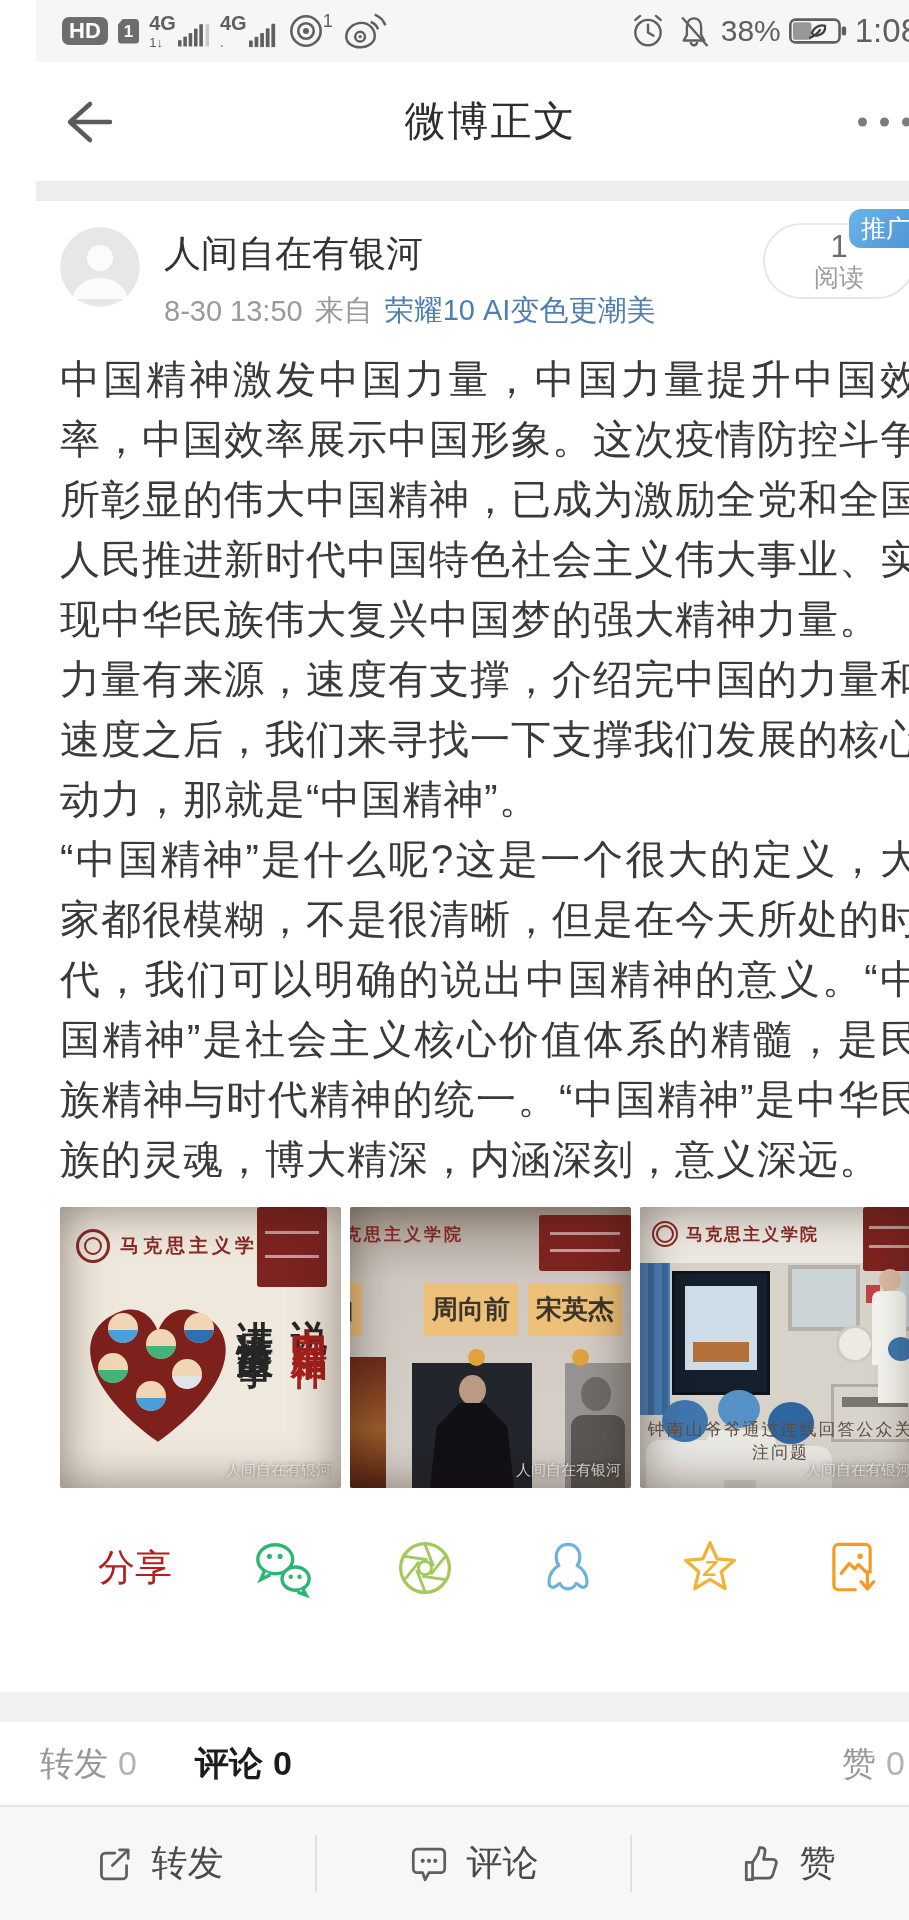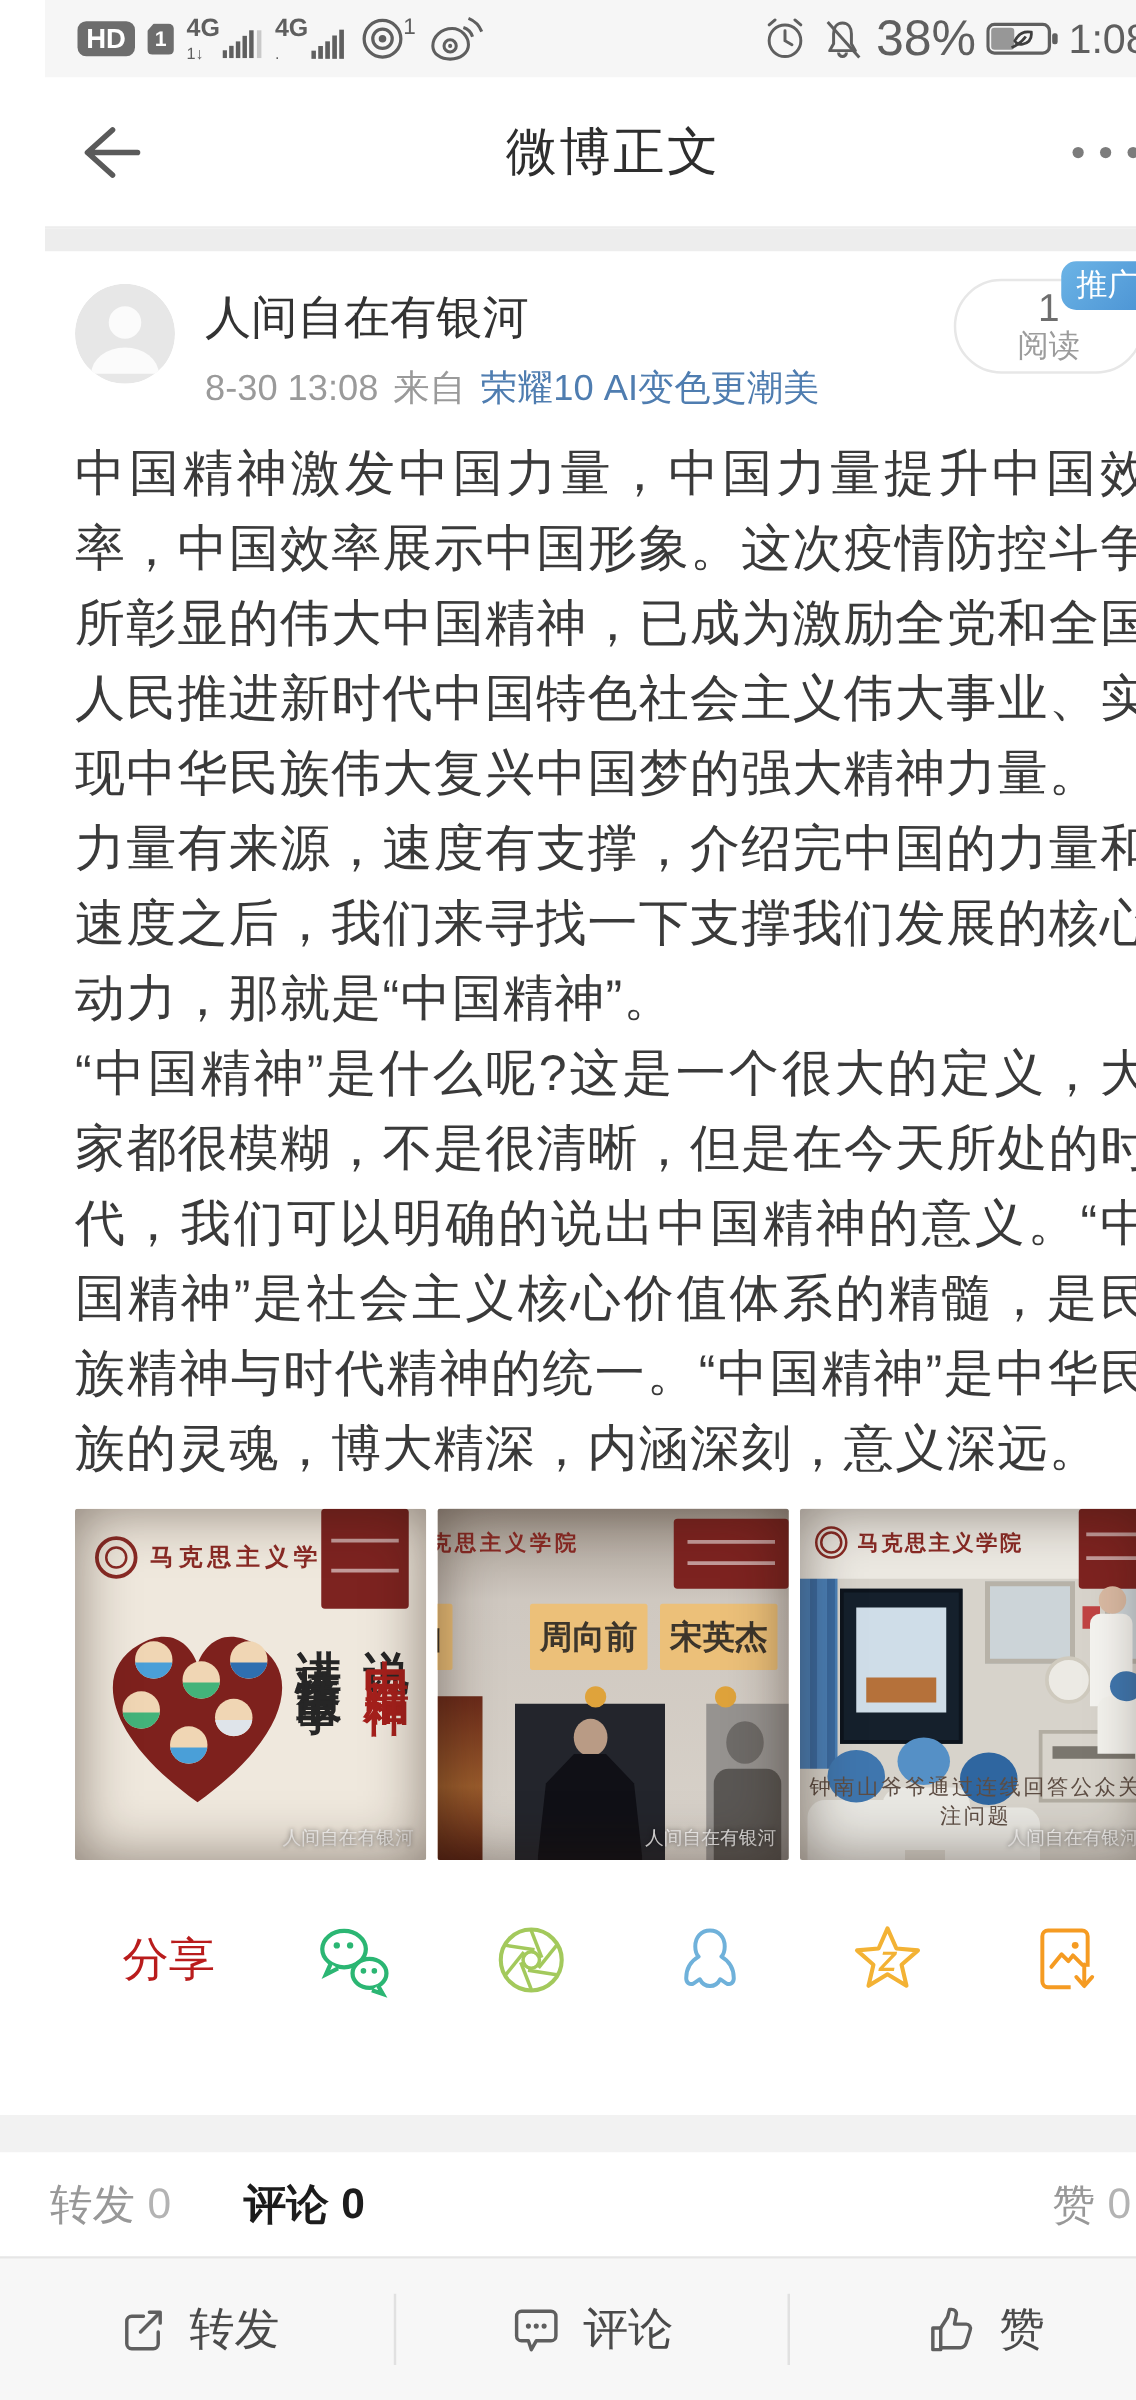--- a/index.html
+++ b/index.html
@@ -15,21 +15,21 @@
   .sb-left,.sb-right{display:flex;align-items:center;gap:10px;}
   .sb-right{margin-left:auto;gap:8px;}
   .hd-badge{background:#6d6d6d;color:#fff;font-size:22px;font-weight:bold;border-radius:7px;padding:3px 7px;line-height:1;}
   .sim-badge{background:#6d6d6d;color:#fff;font-size:17px;font-weight:bold;border-radius:4px 4px 4px 4px;padding:4px 6px;line-height:1;clip-path:polygon(0 25%,25% 0,100% 0,100% 100%,0 100%);}
   .net{display:flex;align-items:flex-end;gap:2px;}
   .net .netcol{display:flex;flex-direction:column;align-items:flex-start;line-height:1;}
   .net .netlabel{font-size:20px;font-weight:bold;}
   .net .netsub{font-size:13px;margin-top:3px;}
   .hotspot-wrap{display:flex;align-items:flex-start;}
   .hotspot-sup{font-size:18px;line-height:1;margin-left:-2px;}
-  .sb-pct{font-size:40px;}
+  .sb-pct{font-size:30px;}
   .sb-time{font-size:33px;}
   
   .nav-bar{
     position:relative;height:121px;background:#fff;border-bottom:2px solid #ededed;
     display:flex;align-items:center;box-sizing:border-box;
   }
   .nav-back{position:absolute;left:26px;top:34px;width:52px;height:52px;}
   .nav-title{width:100%;text-align:center;font-size:41px;color:#2e2e2e;letter-spacing:2px;}
   .nav-more{position:absolute;right:34px;top:50%;transform:translateY(-50%);display:flex;gap:13px;}
   .nav-more i{width:9px;height:9px;border-radius:50%;background:#7c7c7c;}
@@ -260,21 +260,21 @@
     <div class="avatar">
       <svg viewBox="0 0 80 80" width="80" height="80">
           <circle cx="40" cy="40" r="40" fill="#e7e7e7"></circle>
           <circle cx="40" cy="31" r="13" fill="#fbfbfb"></circle>
           <path d="M13 72 a27 21 0 0 1 54 0Z" fill="#fbfbfb"></path>
         </svg>
     </div>
     <div class="ph-col">
       <div class="author">人间自在有银河</div>
       <div class="meta">
-        <span>8-30 13:08</span>
+        <span>8-30 13:50</span>
         <span>来自</span>
         <span class="source">荣耀10 AI变色更潮美</span>
       </div>
     </div>
     <div class="reads-pill">
       <span class="reads-count">1</span>
       <span class="reads-label">阅读</span>
       <span class="promo-badge">推广</span>
     </div>
   </div>

